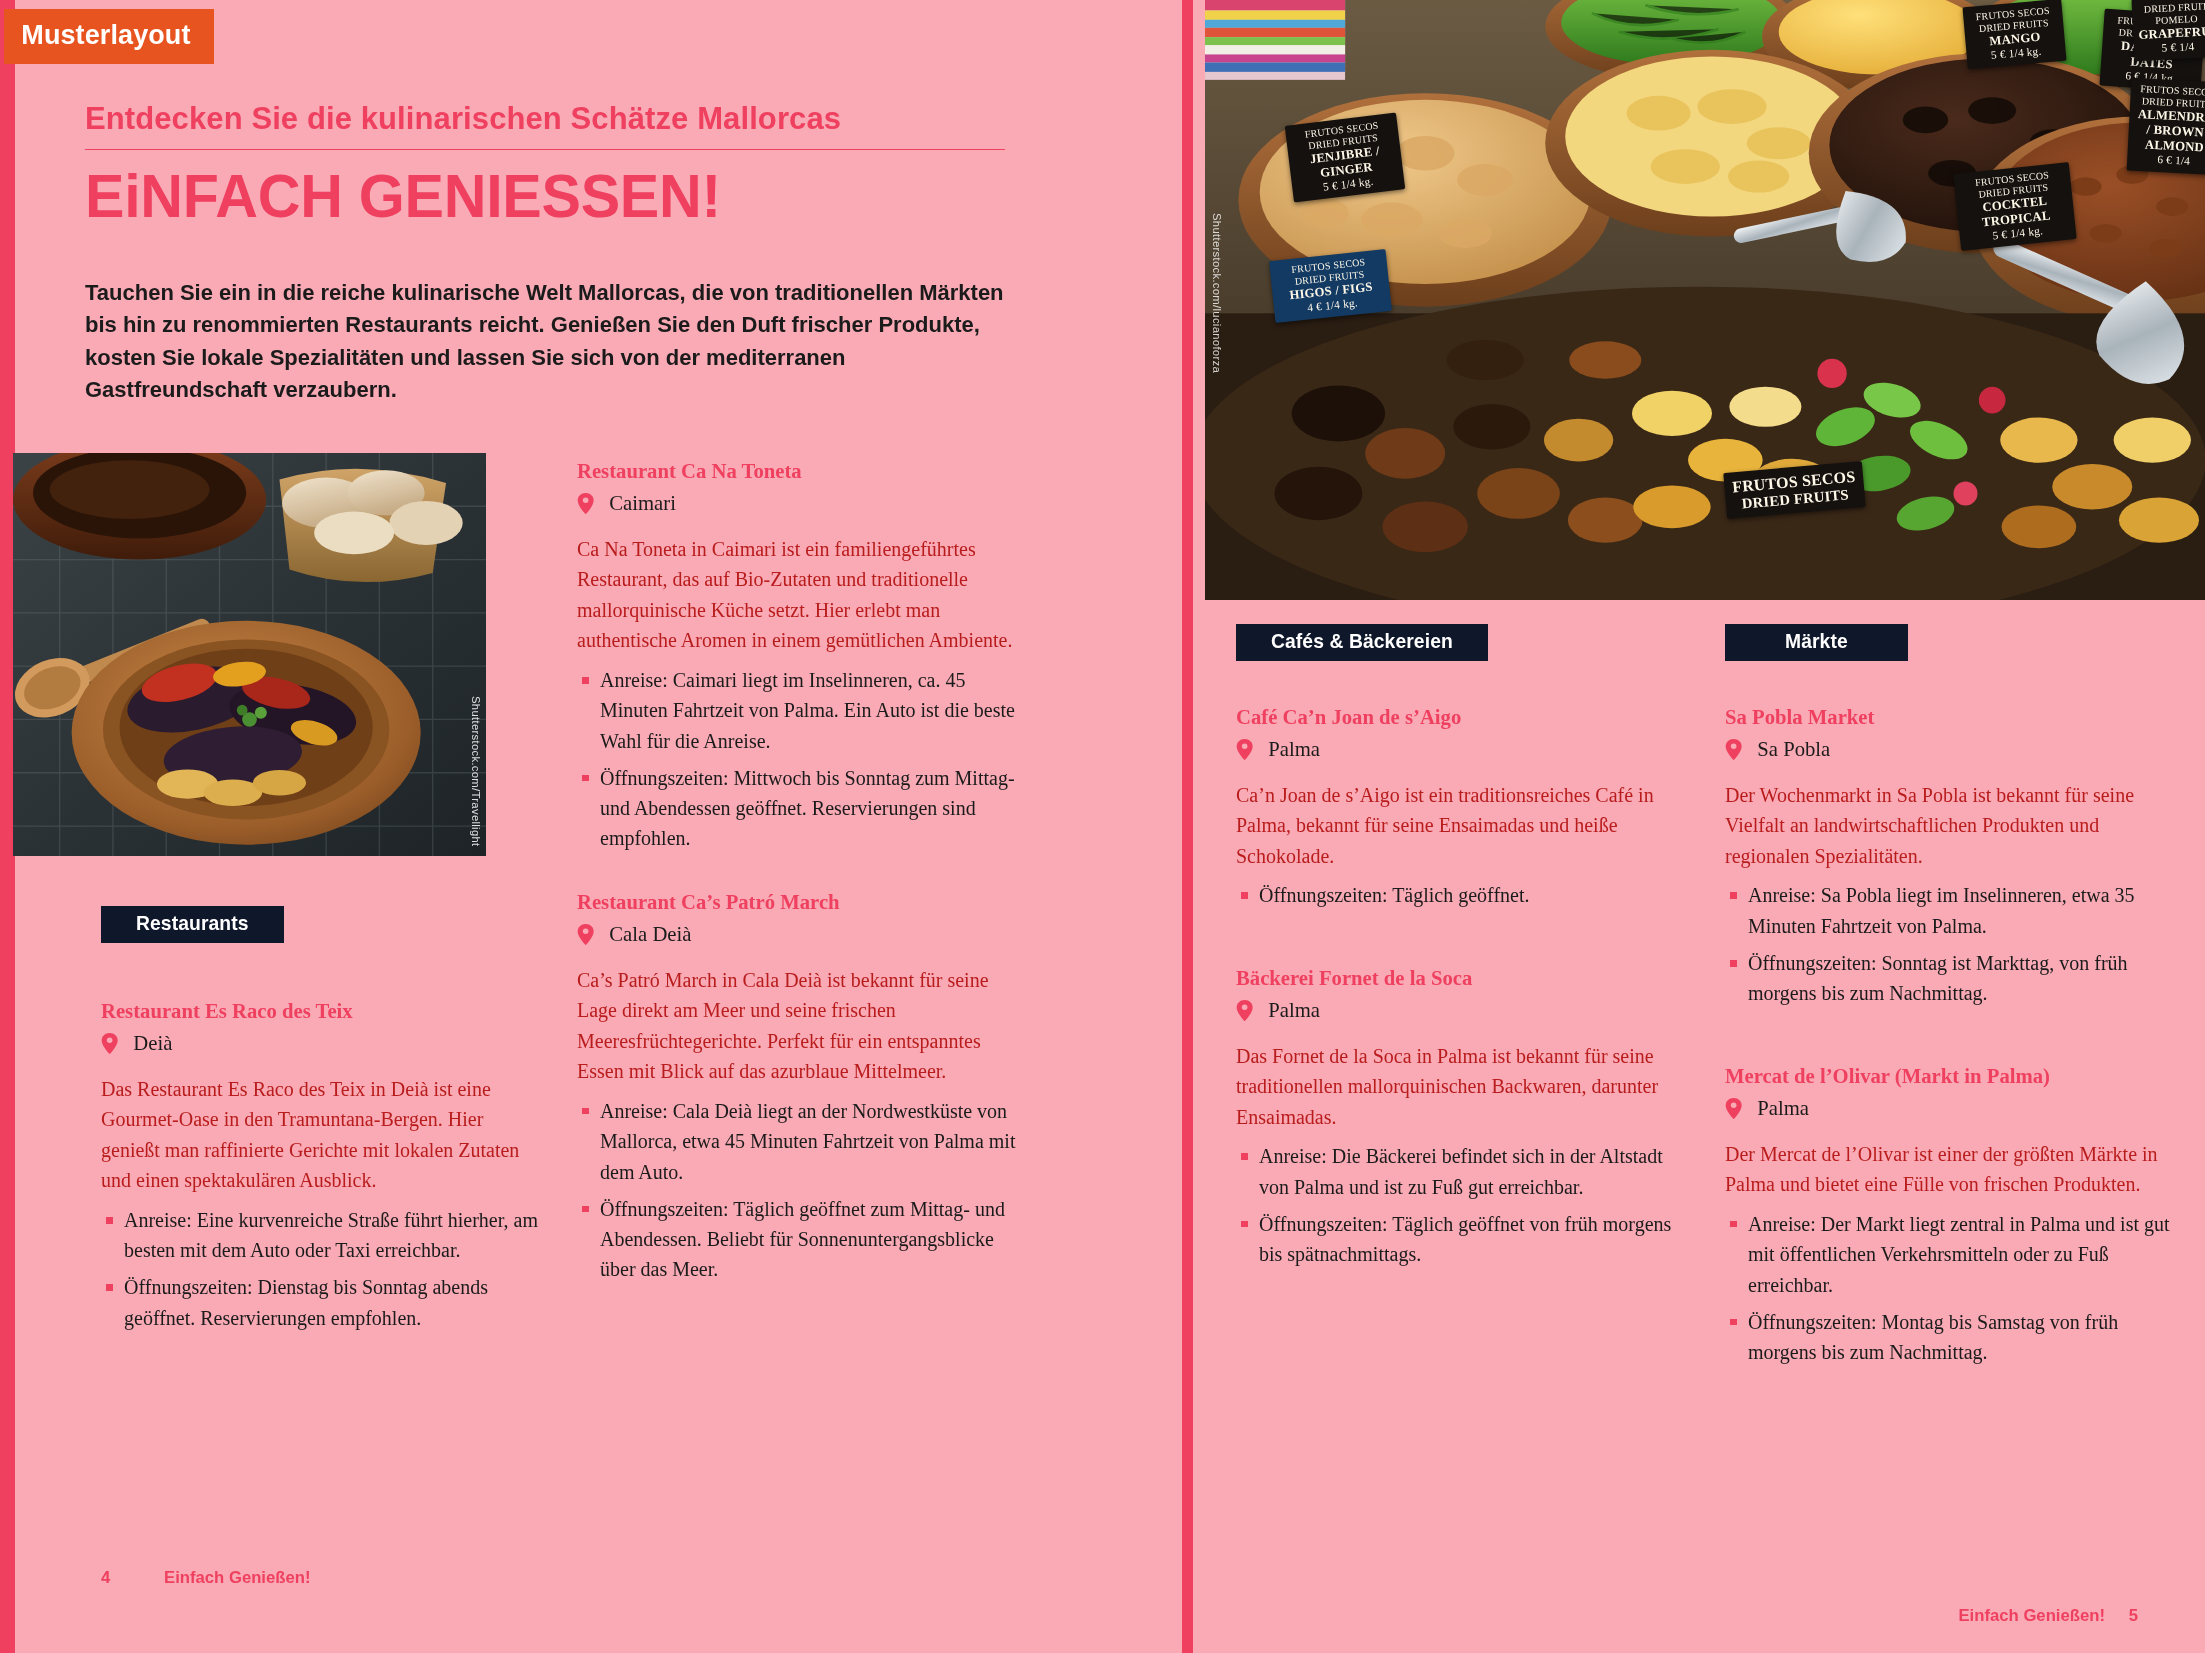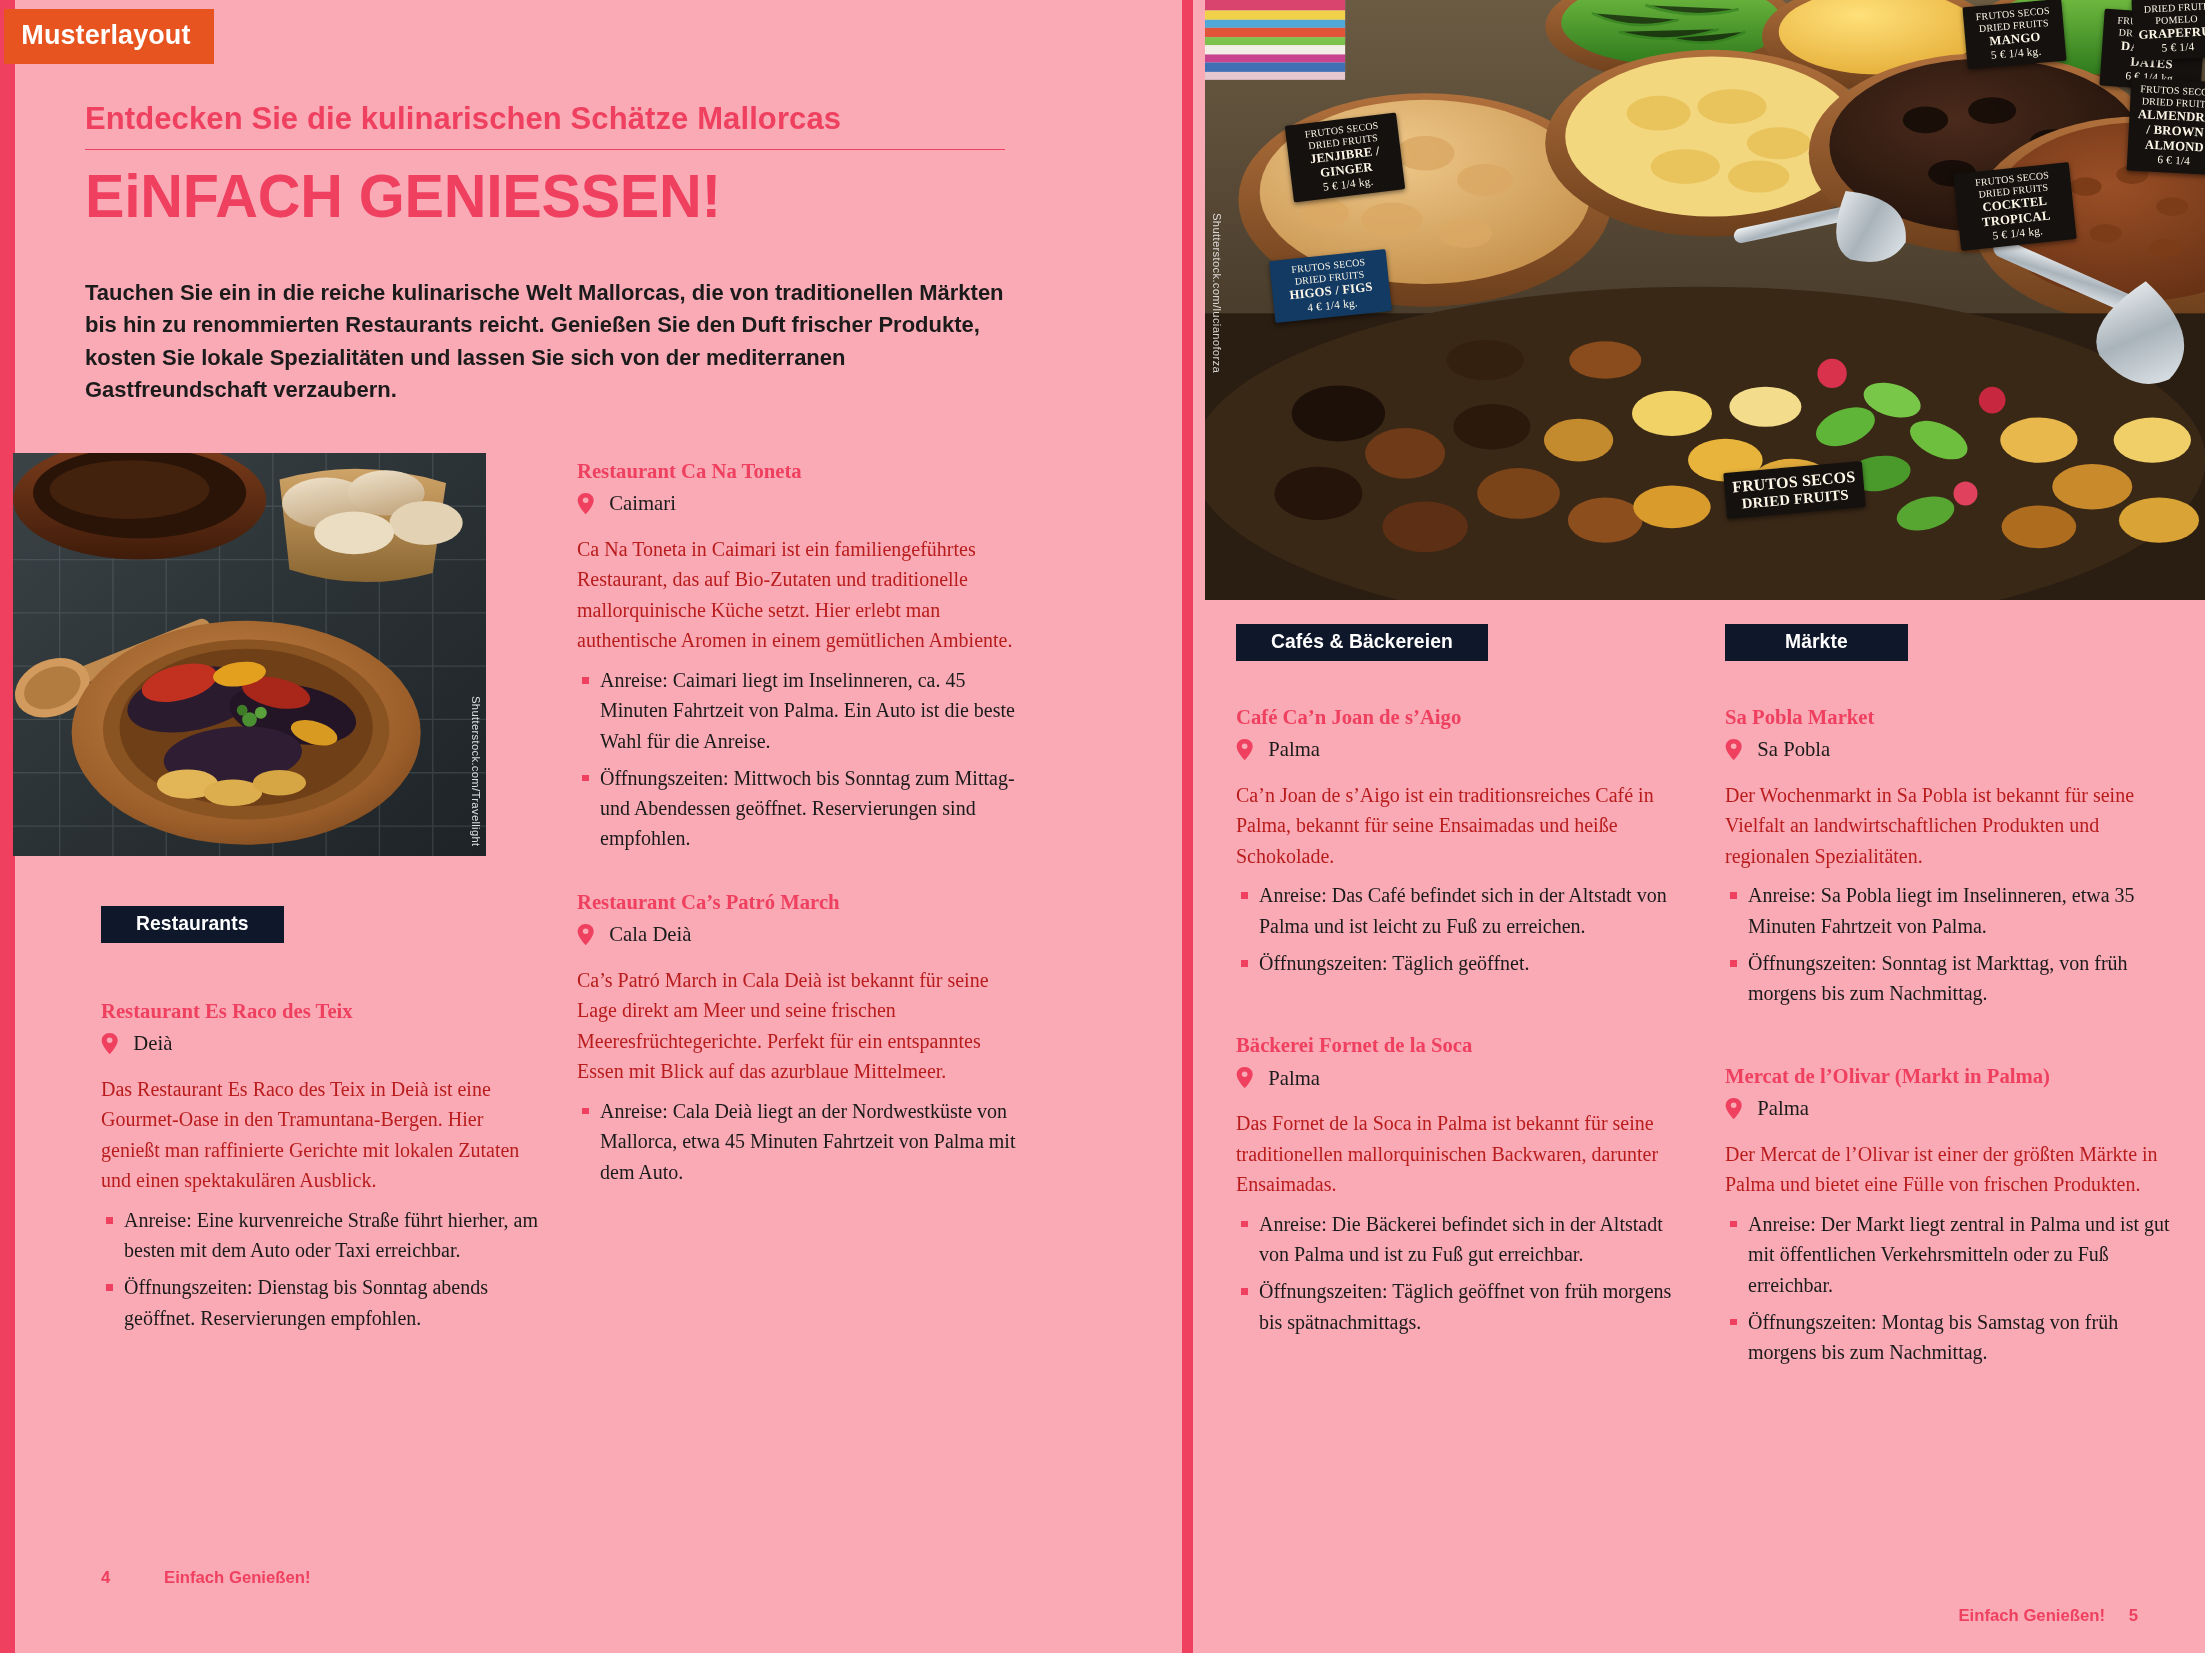--- a/index.html
+++ b/index.html
@@ -353,20 +353,21 @@
             <svg width="17.3" height="21.3" viewBox="0 0 26 32">
                 <path d="M13 0C6 0 1 5 1 11.4C1 20 13 32 13 32s12-12 12-20.6C25 5 20 0 13 0z" fill="#ef4060"></path>
                 <circle cx="13" cy="11" r="4.2" fill="#f9aab5"></circle>
               </svg>
           </span>
           <span class="loc-text">Cala Deià</span>
         </div>
         <div class="body-text">Ca’s Patró March in Cala Deià ist bekannt für seine Lage direkt am Meer und seine frischen Meeresfrüchtegerichte. Perfekt für ein entspanntes Essen mit Blick auf das azurblaue Mittelmeer.</div>
         <ul class="bullets">
           <li>Anreise: Cala Deià liegt an der Nordwestküste von Mallorca, etwa 45 Minuten Fahrtzeit von Palma mit dem Auto.</li>
+          <li>Öffnungszeiten: Täglich geöffnet zum Mittag- und Abendessen. Beliebt für Sonnenuntergangsblicke über das Meer.</li>
         </ul>
       </div>
     </div>
 
     <div class="folio folio-num-left">4</div>
     <div class="folio folio-txt-left">Einfach Genießen!</div>
   </div>
 
   <div class="right-page">
 
@@ -613,21 +614,20 @@
           <span class="pin">
             <svg width="17.3" height="21.3" viewBox="0 0 26 32">
                 <path d="M13 0C6 0 1 5 1 11.4C1 20 13 32 13 32s12-12 12-20.6C25 5 20 0 13 0z" fill="#ef4060"></path>
                 <circle cx="13" cy="11" r="4.2" fill="#f9aab5"></circle>
               </svg>
           </span>
           <span class="loc-text">Palma</span>
         </div>
         <div class="body-text">Ca’n Joan de s’Aigo ist ein traditionsreiches Café in Palma, bekannt für seine Ensaimadas und heiße Schokolade.</div>
         <ul class="bullets">
-          <li>Anreise: Das Café befindet sich in der Altstadt von Palma und ist leicht zu Fuß zu erreichen.</li>
           <li>Öffnungszeiten: Täglich geöffnet.</li>
         </ul>
       </div>
       <div class="entry" style="margin-top:56px;">
         <div class="entry-title">Bäckerei Fornet de la Soca</div>
         <div class="loc-row">
           <span class="pin">
             <svg width="17.3" height="21.3" viewBox="0 0 26 32">
                 <path d="M13 0C6 0 1 5 1 11.4C1 20 13 32 13 32s12-12 12-20.6C25 5 20 0 13 0z" fill="#ef4060"></path>
                 <circle cx="13" cy="11" r="4.2" fill="#f9aab5"></circle>

